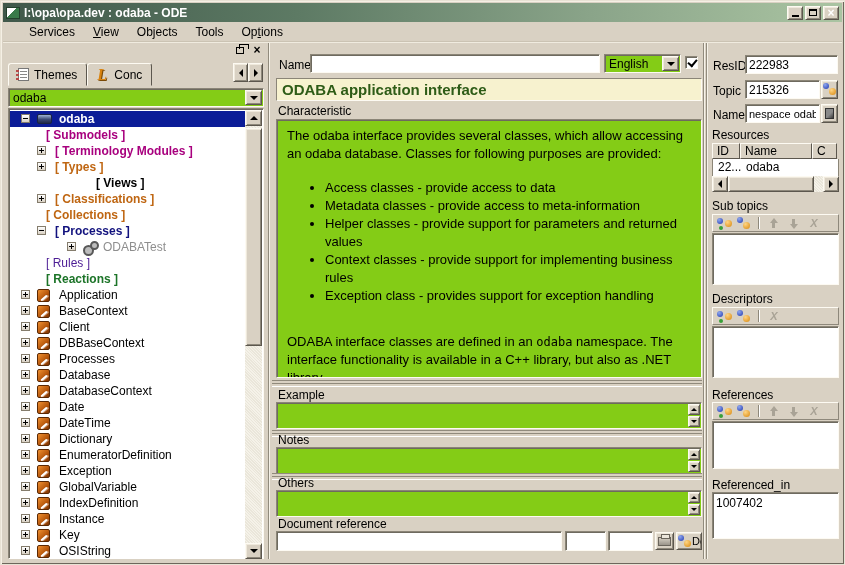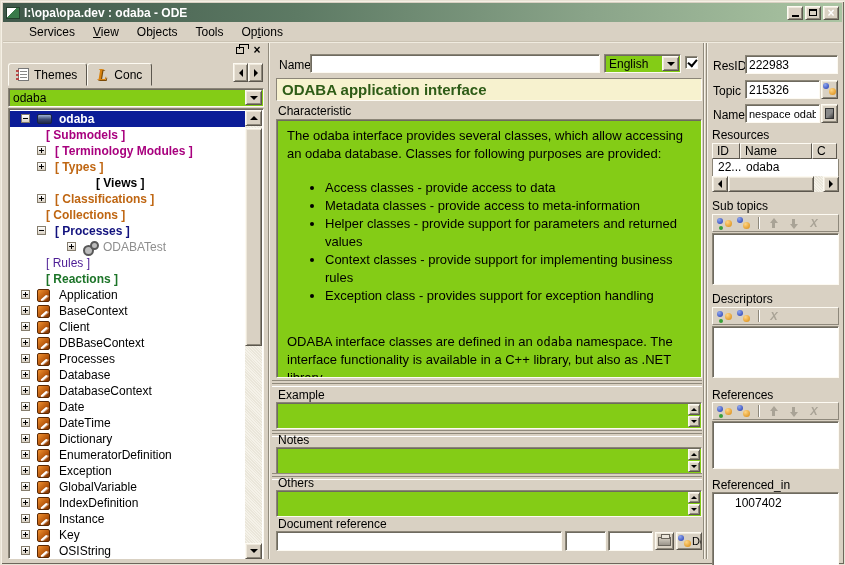--- a/index.html
+++ b/index.html
@@ -425,17 +425,17 @@
       <span class="tbbtn">
         <i class="ic-move-down"></i>
       </span>
       <span class="tbbtn">
         <i class="ic-delete"></i>
       </span>
     </div>
   <div class="listbox" style="left:712px;top:421px;width:127px;height:48px;"></div>
 
   <span class="rlbl" style="left:712px;top:478px;">Referenced_in</span>
-  <div class="listbox" style="left:712px;top:492px;width:127px;height:74px;padding:3px 22px;">
+  <div class="listbox" style="left:712px;top:492px;width:127px;height:47px;padding:3px 3px;">
     <span>1007402</span>
   </div>
 
 </div>
 
 </body></html>

